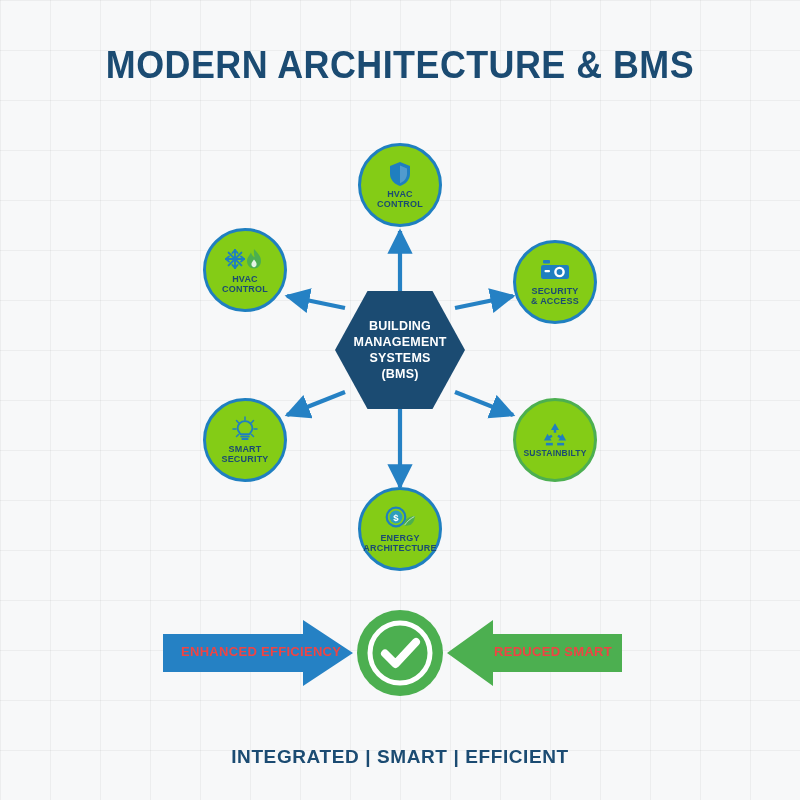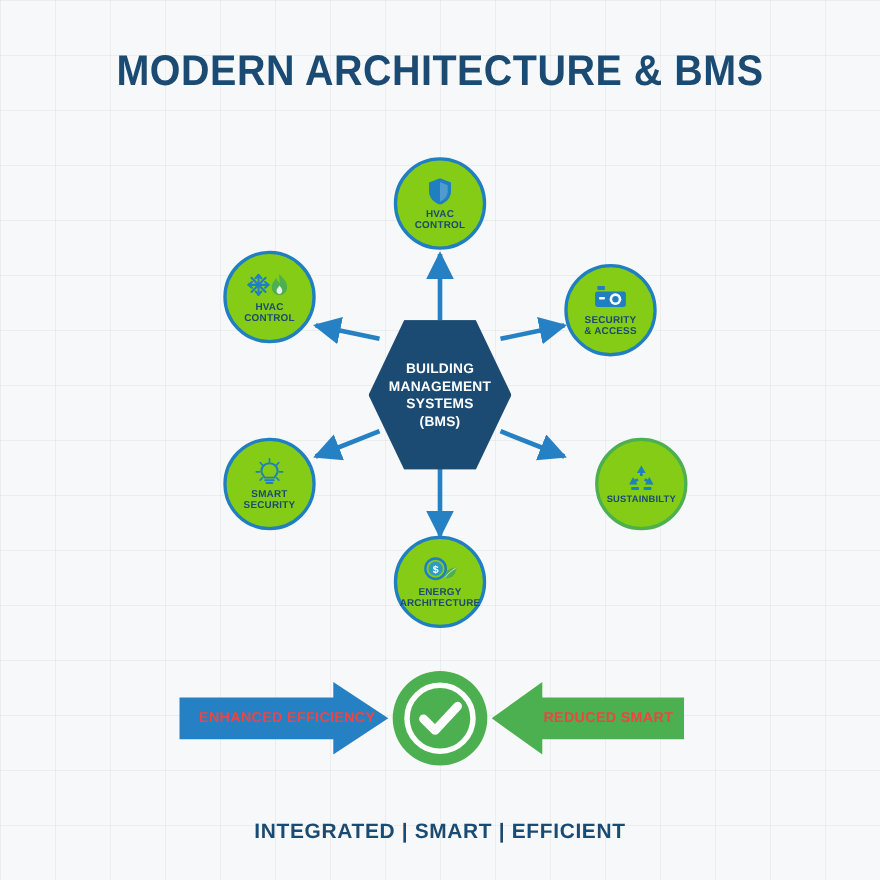--- a/index.html
+++ b/index.html
@@ -40,21 +40,21 @@
   }
   .node.green{border-color:#4caf50;}
   .node .ico{height:26px;display:flex;align-items:center;justify-content:center;margin-bottom:2px;}
   .node .lbl{
     color:#1b4b72;font-size:9px;font-weight:bold;line-height:1.15;
     text-align:center;letter-spacing:0.2px;white-space:pre-line;
   }
   .node.green .lbl{font-size:8.5px;}
 
   #hex-core{
-    position:absolute;left:335px;top:291px;width:130px;height:136px;
+    position:absolute;left:335px;top:291px;width:130px;height:118px;
     z-index:6;
   }
   #hex-core .hexshape{
     position:absolute;inset:0;
     background:#1b4b72;
     clip-path:polygon(25% 0%,75% 0%,100% 50%,75% 100%,25% 100%,0% 50%);
   }
   #hex-core .hextext{
     position:absolute;inset:0;
     display:flex;align-items:center;justify-content:center;
@@ -165,21 +165,21 @@
       </g>
       <path d="M14 5.2 C18.2 5.2 21.4 8.3 21.4 12.2 C21.4 15 19.6 16.7 18.4 18.2 L9.6 18.2 C8.4 16.7 6.6 15 6.6 12.2 C6.6 8.3 9.8 5.2 14 5.2 Z" fill="none" stroke="#1f7fc0" stroke-width="1.8"></path>
       <line x1="10.2" y1="20.5" x2="17.8" y2="20.5" stroke="#1f7fc0" stroke-width="1.8" stroke-linecap="round"></line>
       <line x1="11.3" y1="23" x2="16.7" y2="23" stroke="#1f7fc0" stroke-width="1.8" stroke-linecap="round"></line>
     </svg>
   </span>
   <span class="lbl">SMART
 SECURITY</span>
 </div>
 
-<div class="node green" style="left:541px;top:398px;">
+<div class="node green" style="left:513px;top:398px;">
   <span class="ico">
     <svg width="28" height="26" viewBox="0 0 32 30">
       <g fill="#1f7fc0">
         <path d="M16 2.5 L20.6 10.4 L17.4 10.4 L17.4 13.6 L14.6 13.6 L14.6 10.4 L11.4 10.4 Z"></path>
         <path d="M3.2 22.5 L7.4 14.6 L9 17.3 L11.8 15.8 L13.2 18.2 L10.4 19.8 L12 22.5 Z"></path>
         <path d="M28.8 22.5 L19.9 22.5 L21.5 19.8 L18.7 18.2 L20.1 15.8 L22.9 17.3 L24.5 14.6 Z"></path>
         <path d="M5.5 25.2 L13.5 25.2 L13.5 28.2 L5.5 28.2 Z"></path>
         <path d="M18.5 25.2 L26.5 25.2 L26.5 28.2 L18.5 28.2 Z"></path>
       </g>
     </svg>

